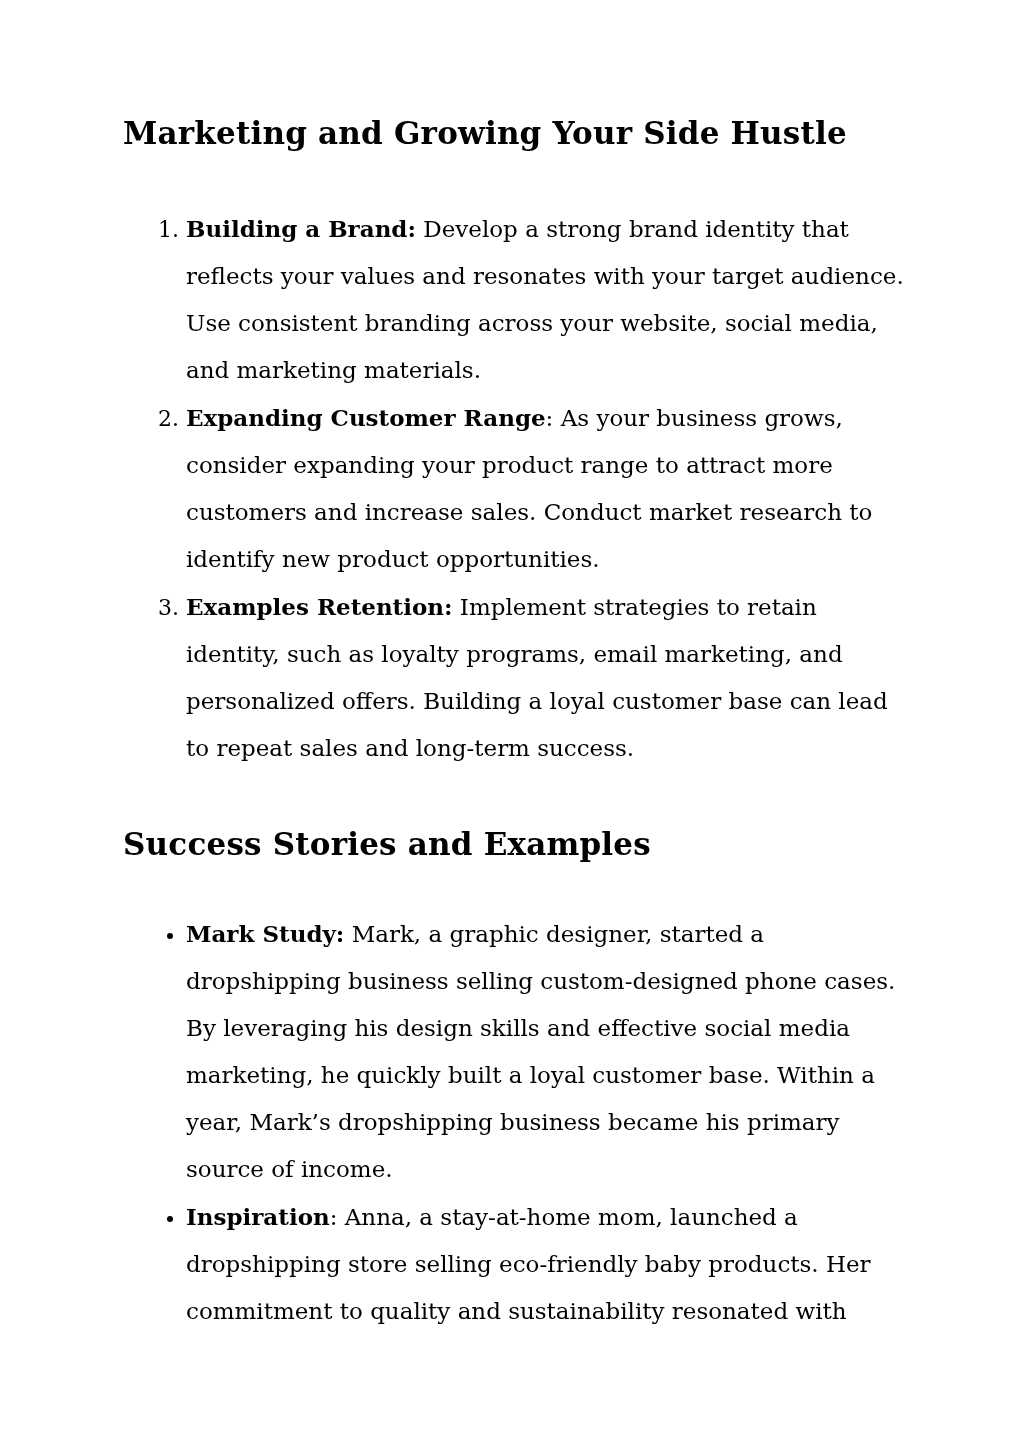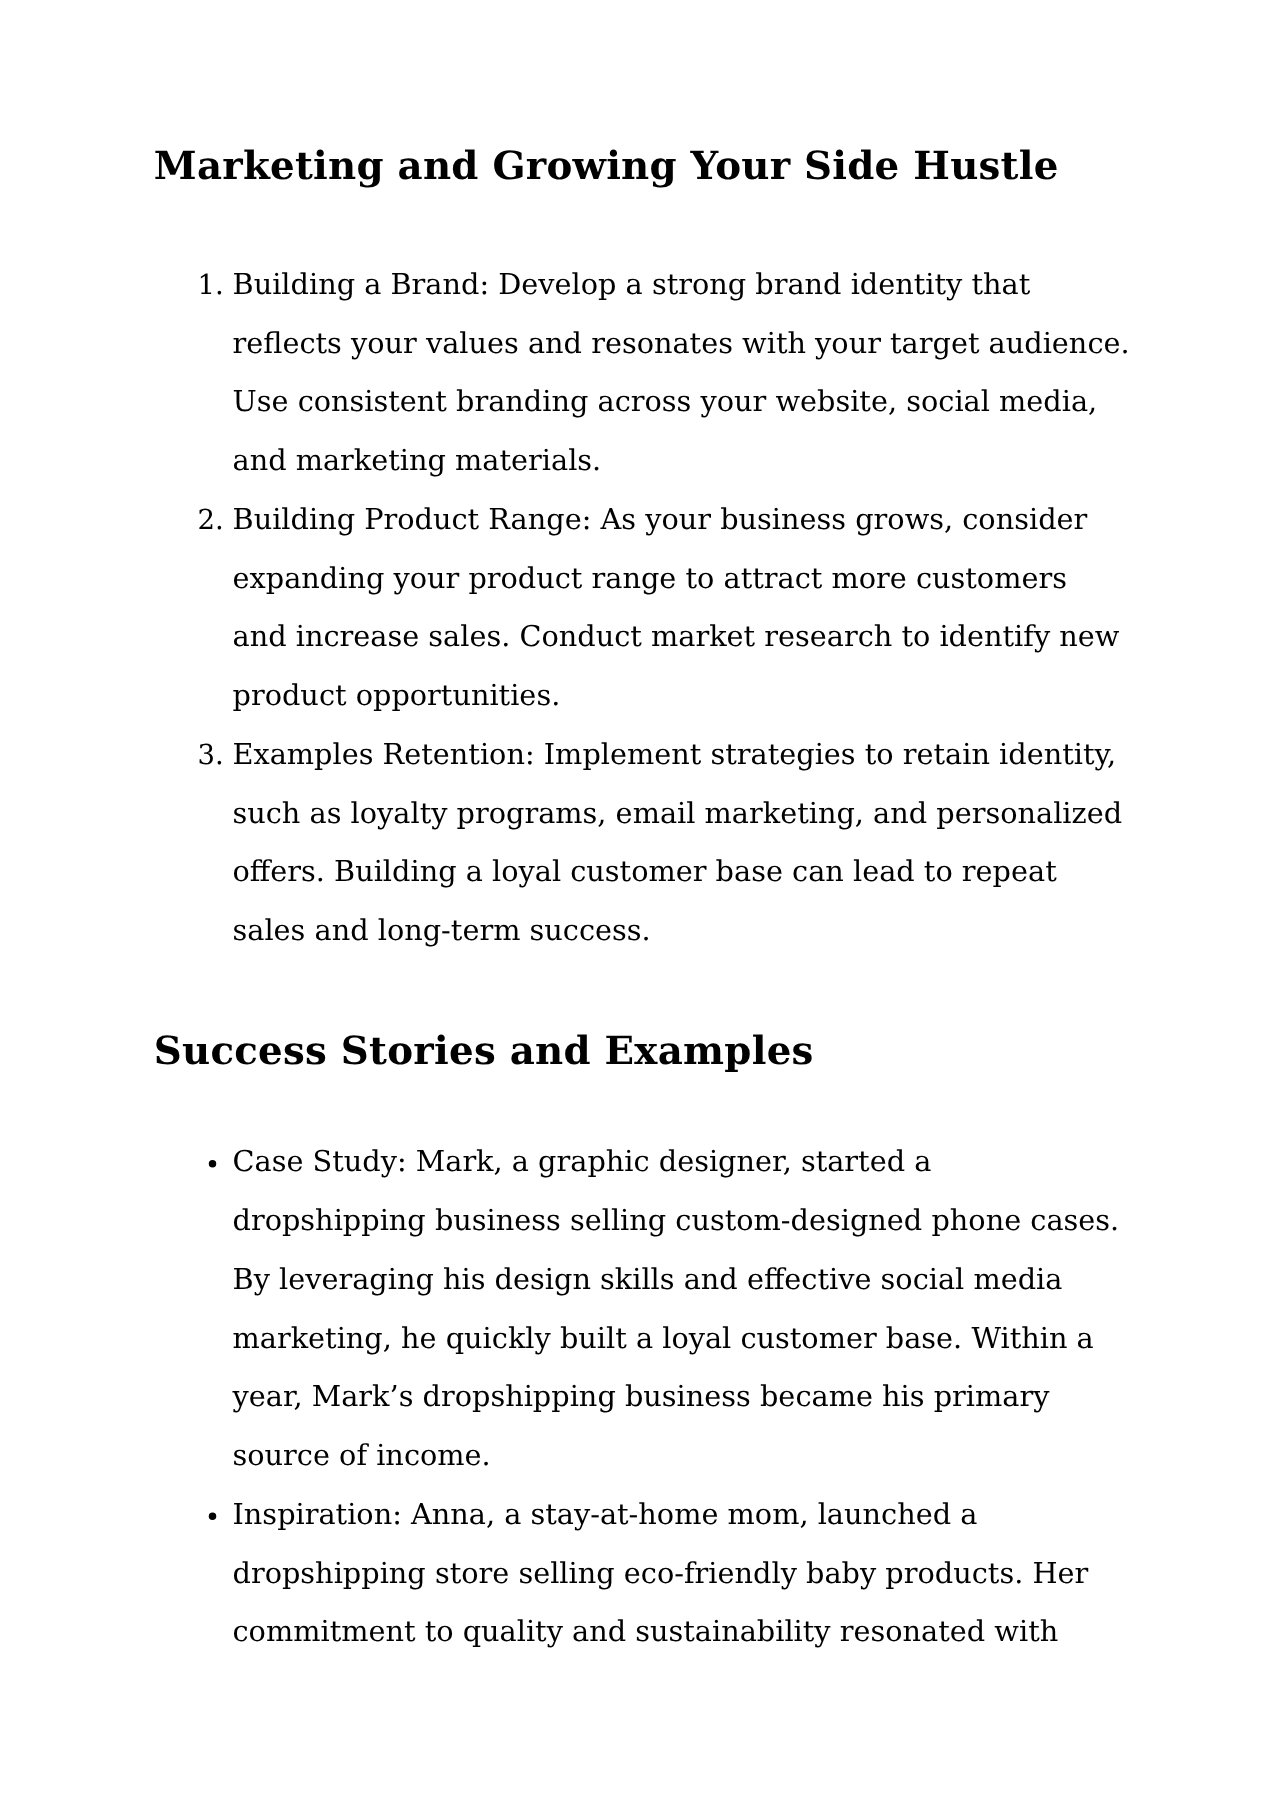--- a/index.html
+++ b/index.html
@@ -48,42 +48,42 @@
   }
   ol.doc-list li::marker {
     font-variant-numeric: oldstyle-nums;
     font-feature-settings: "onum";
     font-size: 22px;
   }
   ul.doc-list li::marker {
     font-size: 21px;
   }
   .lead {
-    font-weight: normal;
+    font-weight: bold;
   }
 </style>
 </head>
 <body>
 
 <div class="page">
   <div class="content">
 
     <section>
       <h1 class="sec-heading">Marketing and Growing Your Side Hustle</h1>
 
       <ol class="doc-list">
         <li><span class="lead">Building a Brand:</span><span> Develop a strong brand identity that reflects your values and resonates with your target audience. Use consistent branding across your website, social media, and marketing materials.</span></li>
-        <li><span class="lead">Building Product Range</span><span>: As your business grows, consider expanding your product range to attract more customers and increase sales. Conduct market research to identify new product opportunities.</span></li>
+        <li><span class="lead">Expanding Customer Range</span><span>: As your business grows, consider expanding your product range to attract more customers and increase sales. Conduct market research to identify new product opportunities.</span></li>
         <li><span class="lead">Examples Retention:</span><span> Implement strategies to retain identity, such as loyalty programs, email marketing, and personalized offers. Building a loyal customer base can lead to repeat sales and long-term success.</span></li>
       </ol>
     </section>
 
     <section>
       <h1 class="sec-heading second">Success Stories and Examples</h1>
 
       <ul class="doc-list">
-        <li><span class="lead">Case Study:</span><span> Mark, a graphic designer, started a dropshipping business selling custom-designed phone cases. By leveraging his design skills and effective social media marketing, he quickly built a loyal customer base. Within a year, Mark’s dropshipping business became his primary source of income.</span></li>
+        <li><span class="lead">Mark Study:</span><span> Mark, a graphic designer, started a dropshipping business selling custom-designed phone cases. By leveraging his design skills and effective social media marketing, he quickly built a loyal customer base. Within a year, Mark’s dropshipping business became his primary source of income.</span></li>
         <li><span class="lead">Inspiration</span><span>: Anna, a stay-at-home mom, launched a dropshipping store selling eco-friendly baby products. Her commitment to quality and sustainability resonated with</span></li>
       </ul>
     </section>
 
   </div>
 </div>
 
 </body></html>

